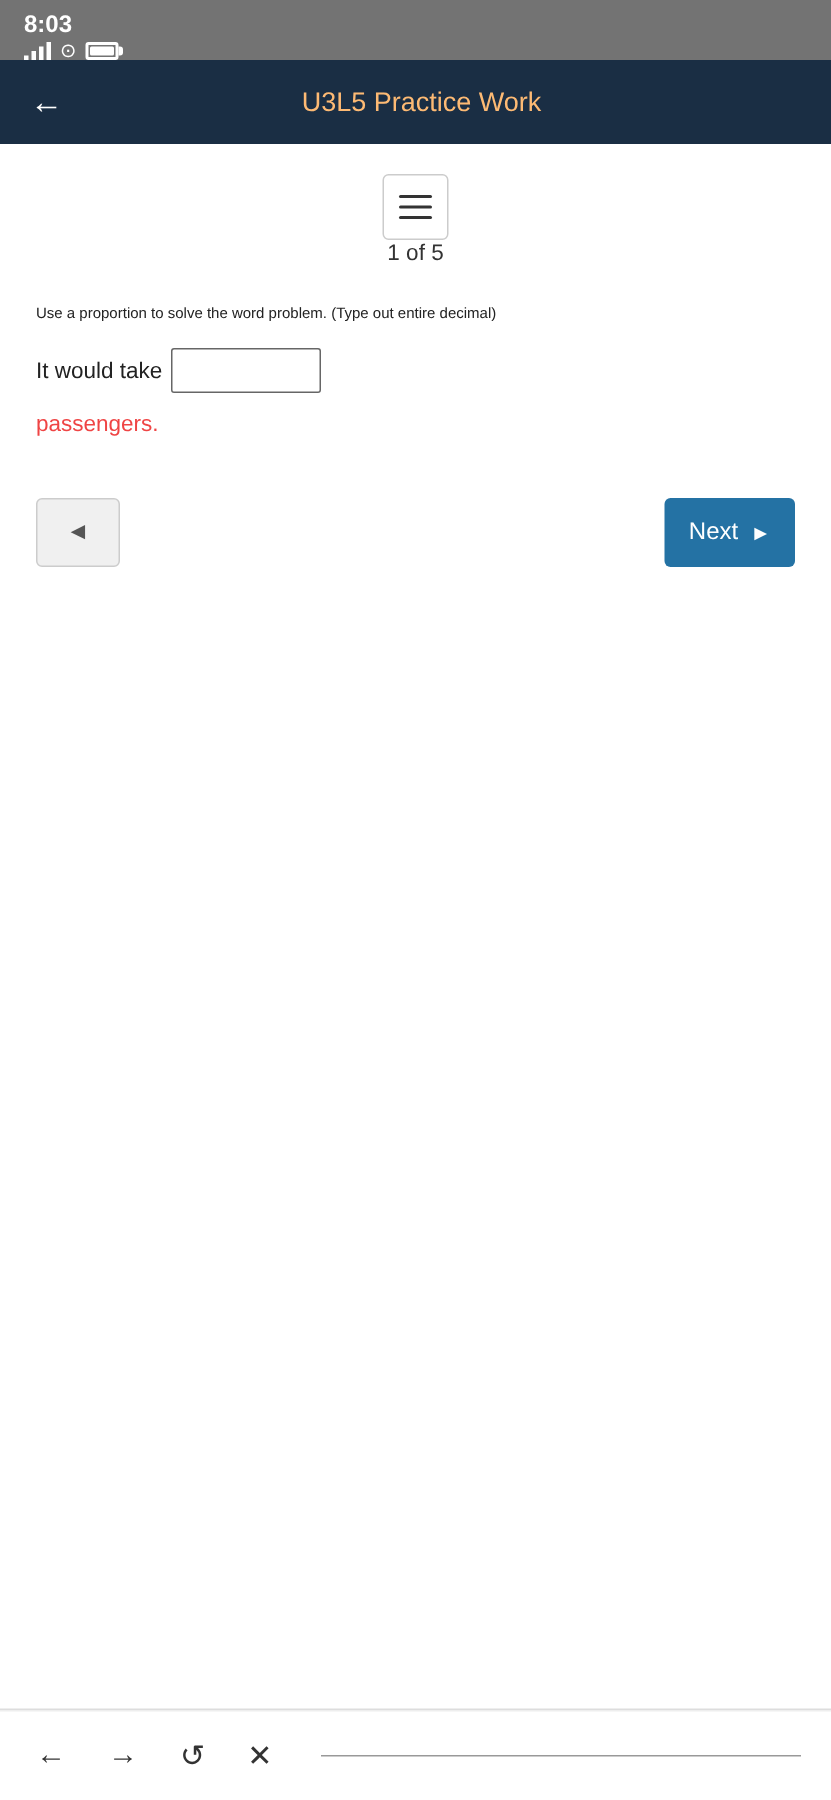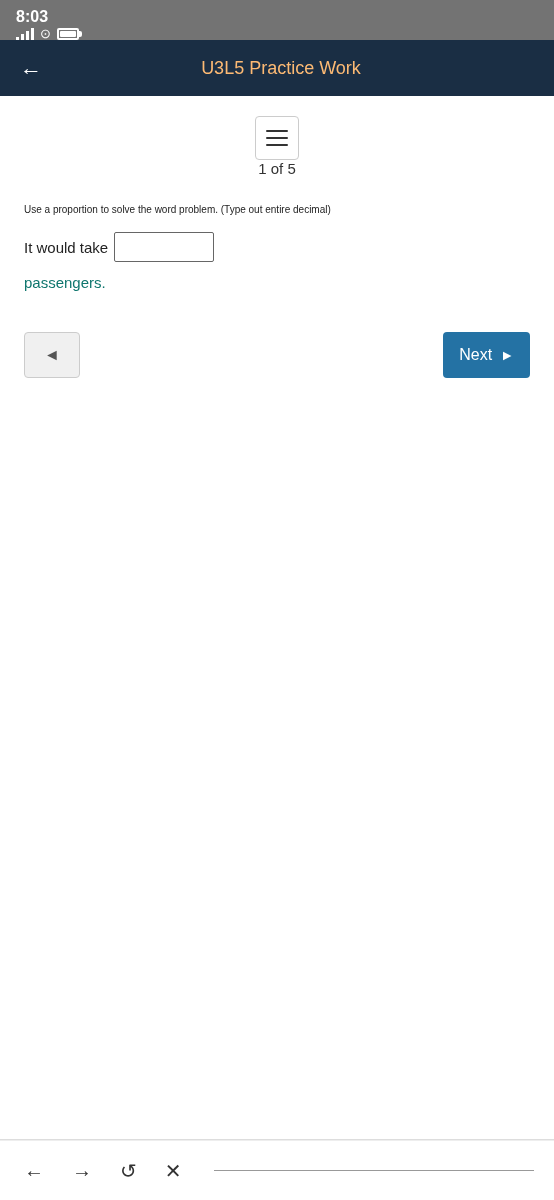--- a/index.html
+++ b/index.html
@@ -184,21 +184,21 @@
       border: 1.5px solid #666;
       border-radius: 2px;
       width: 100px;
       height: 30px;
       padding: 4px 6px;
       font-size: 14px;
       outline: none;
     }
     .answer-continuation {
       font-size: 15px;
-      color: #0f766e;
+      color: #ef4444;
       line-height: 1.7;
       margin-top: 4px;
     }
 
     
     .nav-row {
       display: flex;
       align-items: center;
       justify-content: space-between;
       margin-top: 36px;

